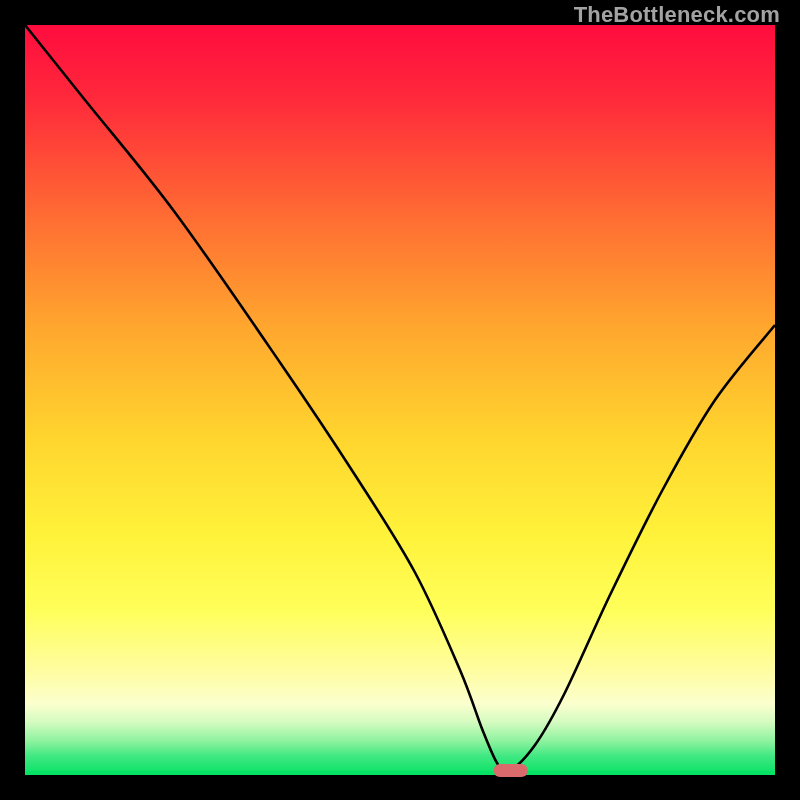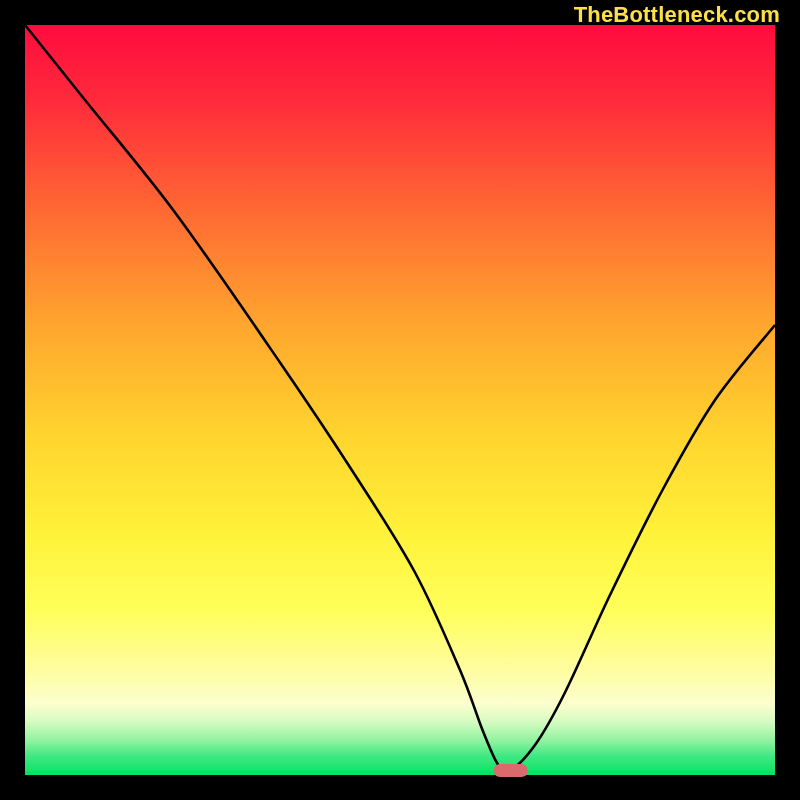--- a/index.html
+++ b/index.html
@@ -20,21 +20,21 @@
     left: 0;
     top: 0;
   }
   .watermark {
     position: absolute;
     top: 2px;
     right: 20px;
     font-family: Arial, Helvetica, sans-serif;
     font-size: 22px;
     font-weight: 600;
-    color: #fde047;
+    color: #a3a3a3;
     letter-spacing: 0.2px;
     user-select: none;
   }
 </style>
 </head>
 <body>
 
 <div class="stage">
 
   <svg width="800" height="800" viewBox="0 0 800 800">

